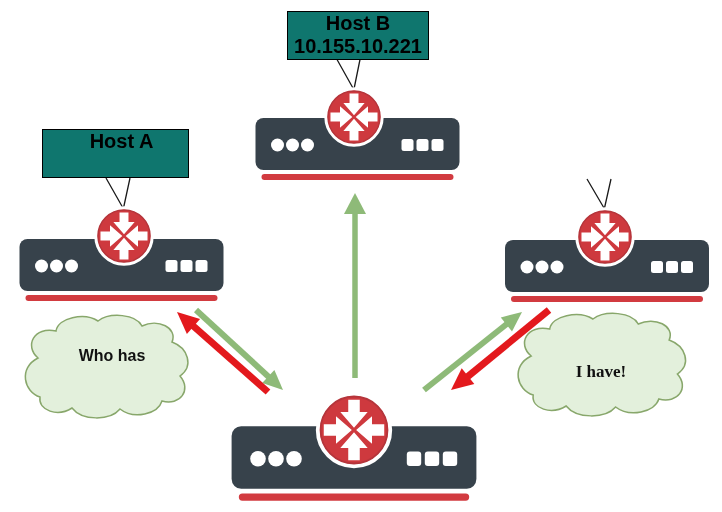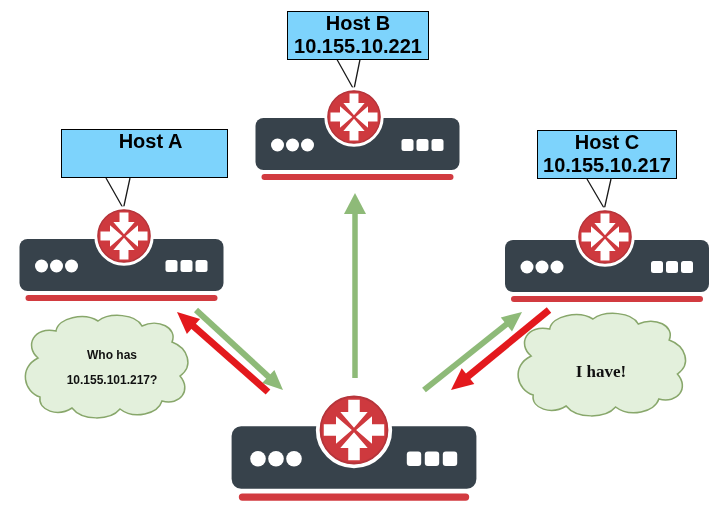--- a/index.html
+++ b/index.html
@@ -30,27 +30,27 @@
   .callout{stroke:#1a1a1a;stroke-width:1.3;fill:none;}
   .ag-line{stroke:var(--agreen);stroke-width:6;}
   .ag-line.mid{stroke-width:5.5;}
   .ag-head{fill:var(--agreen);}
   .ar-line{stroke:var(--ared);stroke-width:7;}
   .ar-head{fill:var(--ared);}
   .cloud-q{fill:var(--qfill);stroke:var(--qstroke);stroke-width:1.5;}
   .cloud-a{fill:var(--afill);stroke:var(--astroke);stroke-width:1.5;}
   .label{
     position:absolute;box-sizing:border-box;height:49px;
-    background:#7dd3fc;border:1.5px solid #000000;
+    background:#0f766e;border:1.5px solid #000000;
     text-align:center;font-weight:bold;font-size:20px;line-height:23px;color:#000;
   }
   .cloudtext{
     position:absolute;text-align:center;font-weight:bold;color:#111;
   }
-  .cloudtext.q{left:26px;top:343px;width:172px;font-size:12px;line-height:25px;}
+  .cloudtext.q{left:26px;top:343px;width:172px;font-size:16px;line-height:25px;}
   .cloudtext.a{left:530px;top:360px;width:142px;font-size:17px;line-height:24px;font-family:Liberation Serif, serif;}
 </style>
 </head>
 <body>
 
 <div class="canvas">
 
   <svg width="722" height="512" viewBox="0 0 722 512">
     <defs>
       <g id="ricon">
@@ -118,31 +118,26 @@
          C 158,318 178,328 172,342
          C 188,348 194,366 180,376
          C 192,390 180,406 162,401
          C 158,414 134,420 120,409
          C 110,421 82,421 72,408
          C 58,417 38,411 40,397
          C 24,392 18,368 38,358 Z"></path>
     <use href="#cloudshape" class="cloud-a" transform="translate(492,-2) scale(1.03,1)"></use>
   </svg>
 
-  <div class="label" style="left:61px;top:129px;width:167px;padding-left:12px;">
+  <div class="label" style="left:42px;top:129px;width:147px;padding-left:12px;">
     <div>Host A</div>
   </div>
   <div class="label" style="left:287px;top:11px;width:142px;">
     <div>Host B</div>
     <div>10.155.10.221</div>
   </div>
-  <div class="label" style="left:537px;top:130px;width:140px;">
-    <div>Host C</div>
-    <div>10.155.10.217</div>
-  </div>
 
   <div class="cloudtext q">
     <div>Who has</div>
-    <div>10.155.101.217?</div>
   </div>
   <div class="cloudtext a">I have!</div>
 
 </div>
 
 </body></html>

